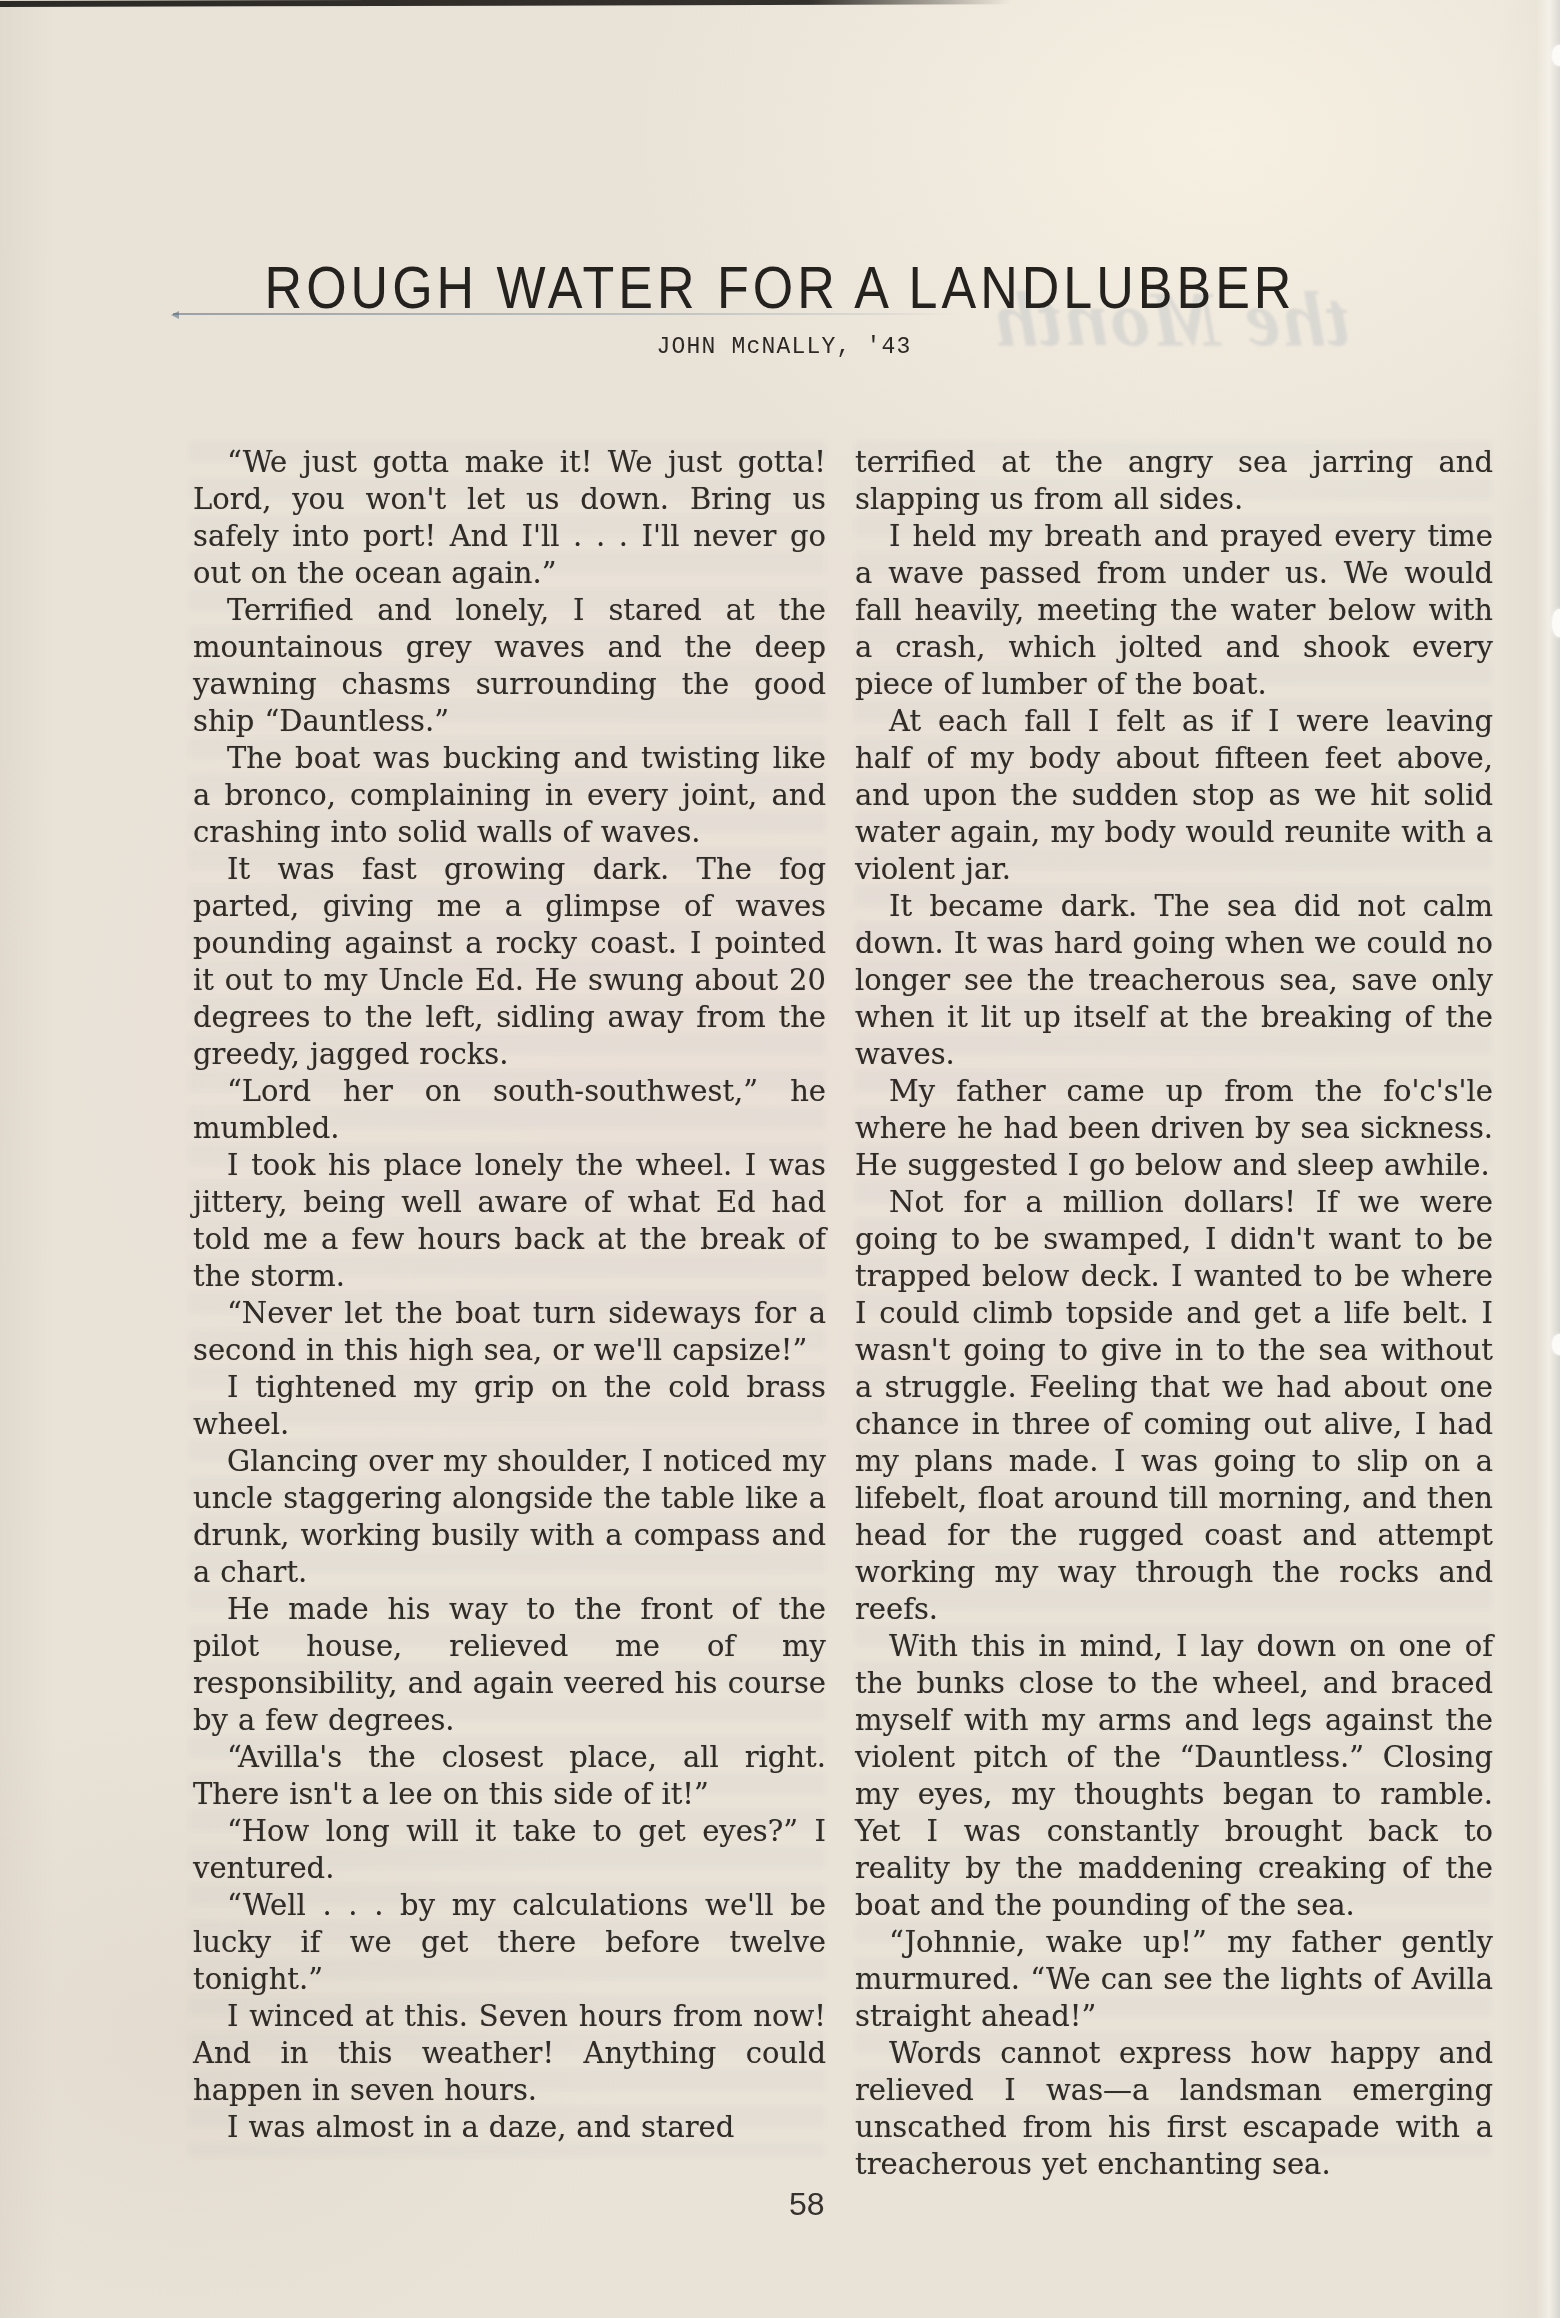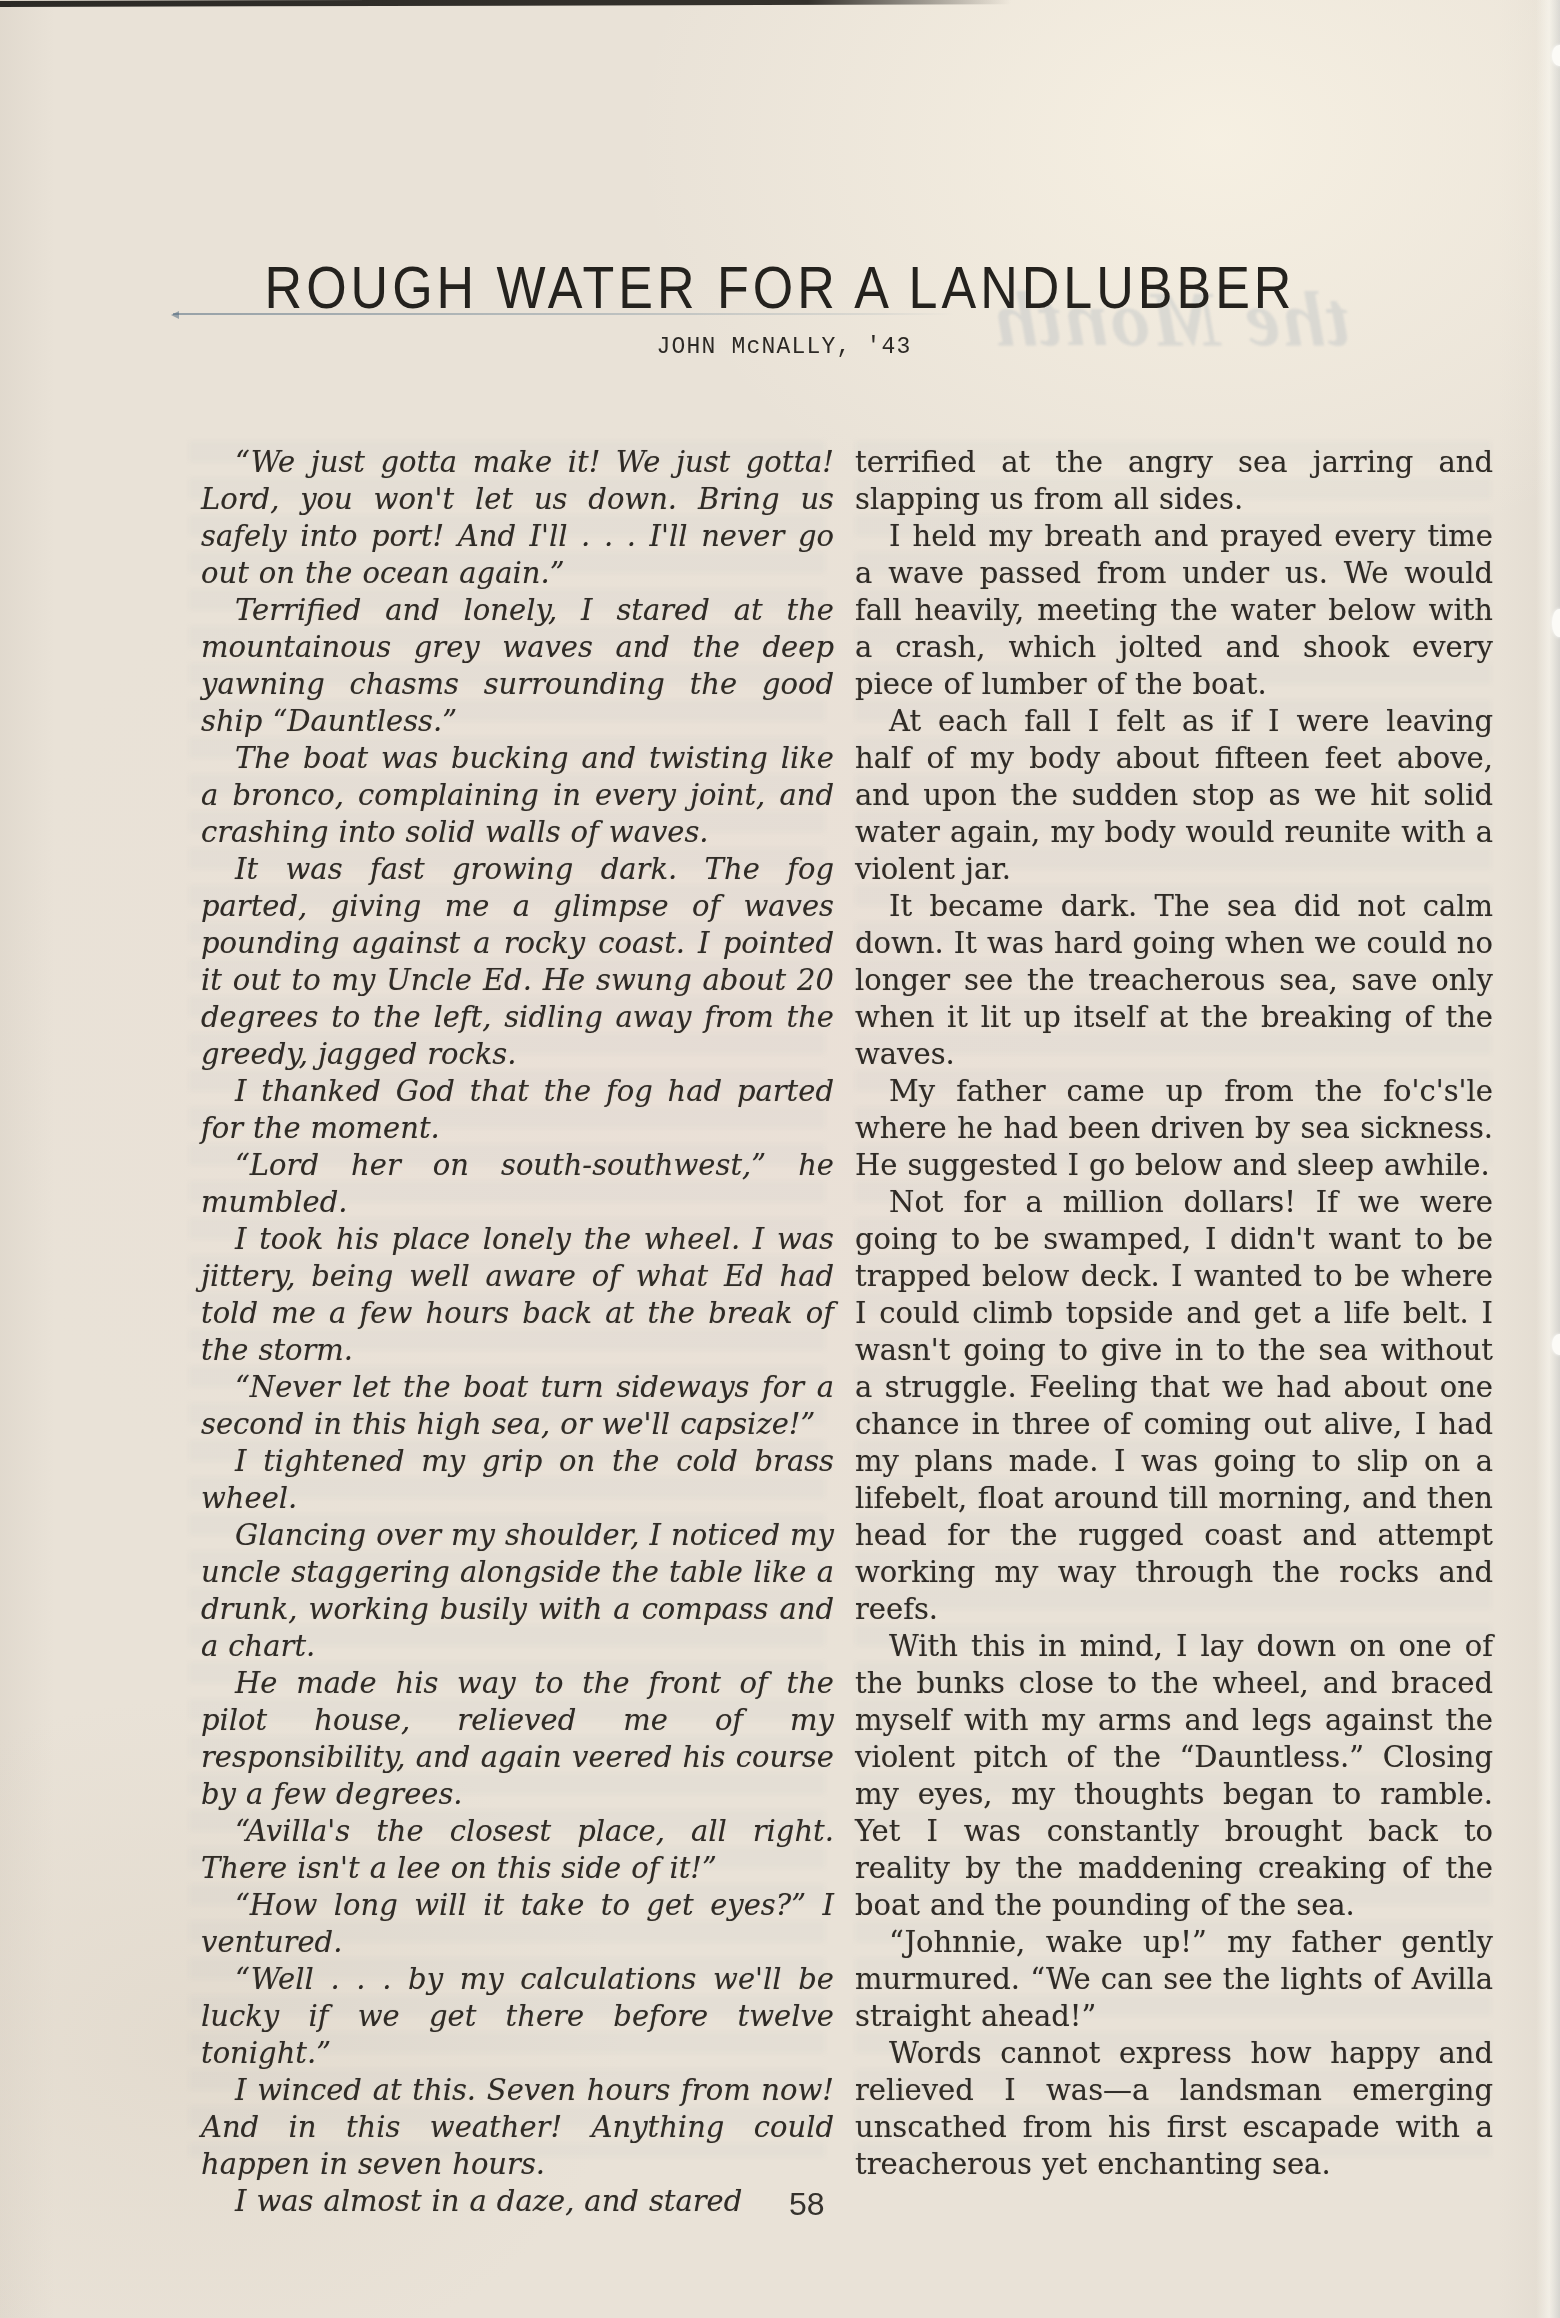--- a/index.html
+++ b/index.html
@@ -124,21 +124,21 @@
     position: absolute;
     top: 444px;
     font-family: "DejaVu Serif", "Liberation Serif", serif;
     font-size: 29px;
     line-height: 37px;
     text-align: justify;
     color: #2f2b26;
     text-shadow: 0 0 0.8px rgba(47,43,38,0.35);
     word-spacing: 0.8px;
   }
-  .col.left  { left: 201px;  width: 633px; font-style: italic; }
+  .col.left  { left: 193px;  width: 633px; }
   .col.right { left: 855px; width: 638px; }
   .col p { margin: 0; }
   .col p.indent { text-indent: 34px; }
   
   .pagenum {
     position: absolute;
     top: 2186px;
     left: 789px;
     width: 65px;
     font-family: "Liberation Sans", "DejaVu Sans", sans-serif;
@@ -163,21 +163,20 @@
 
   <h1 class="title">ROUGH WATER FOR A LANDLUBBER</h1>
   <div class="rule"></div>
   <div class="byline">JOHN McNALLY, '43</div>
 
   <div class="col left">
       <p class="indent">“We just gotta make it!  We just gotta!  Lord, you won't let us down.  Bring us safely into port!  And I'll . . . I'll never go out on the ocean again.”</p>
       <p class="indent">Terrified and lonely, I stared at the mountainous grey waves and the deep yawning chasms surrounding the good ship “Dauntless.”</p>
       <p class="indent">The boat was bucking and twisting like a bronco, complaining in every joint, and crashing into solid walls of waves.</p>
       <p class="indent">It was fast growing dark.  The fog parted, giving me a glimpse of waves pounding against a rocky coast. I pointed it out to my Uncle Ed.  He swung about 20 degrees to the left, sidling away from the greedy, jagged rocks.</p>
-      <p class="indent">I thanked God that the fog had parted for the moment.</p>
       <p class="indent">“Lord her on south-southwest,” he mumbled.</p>
       <p class="indent">I took his place lonely the wheel.  I was jittery, being well aware of what Ed had told me a few hours back at the break of the storm.</p>
       <p class="indent">“Never let the boat turn sideways for a second in this high sea, or we'll capsize!”</p>
       <p class="indent">I tightened my grip on the cold brass wheel.</p>
       <p class="indent">Glancing over my shoulder, I noticed my uncle staggering alongside the table like a drunk, working busily with a compass and a chart.</p>
       <p class="indent">He made his way to the front of the pilot house, relieved me of my responsibility, and again veered his course by a few degrees.</p>
       <p class="indent">“Avilla's the closest place, all right. There isn't a lee on this side of it!”</p>
       <p class="indent">“How long will it take to get eyes?” I ventured.</p>
       <p class="indent">“Well . . . by my calculations we'll be lucky if we get there before twelve tonight.”</p>
       <p class="indent">I winced at this.  Seven hours from now!  And in this weather!  Anything could happen in seven hours.</p>

